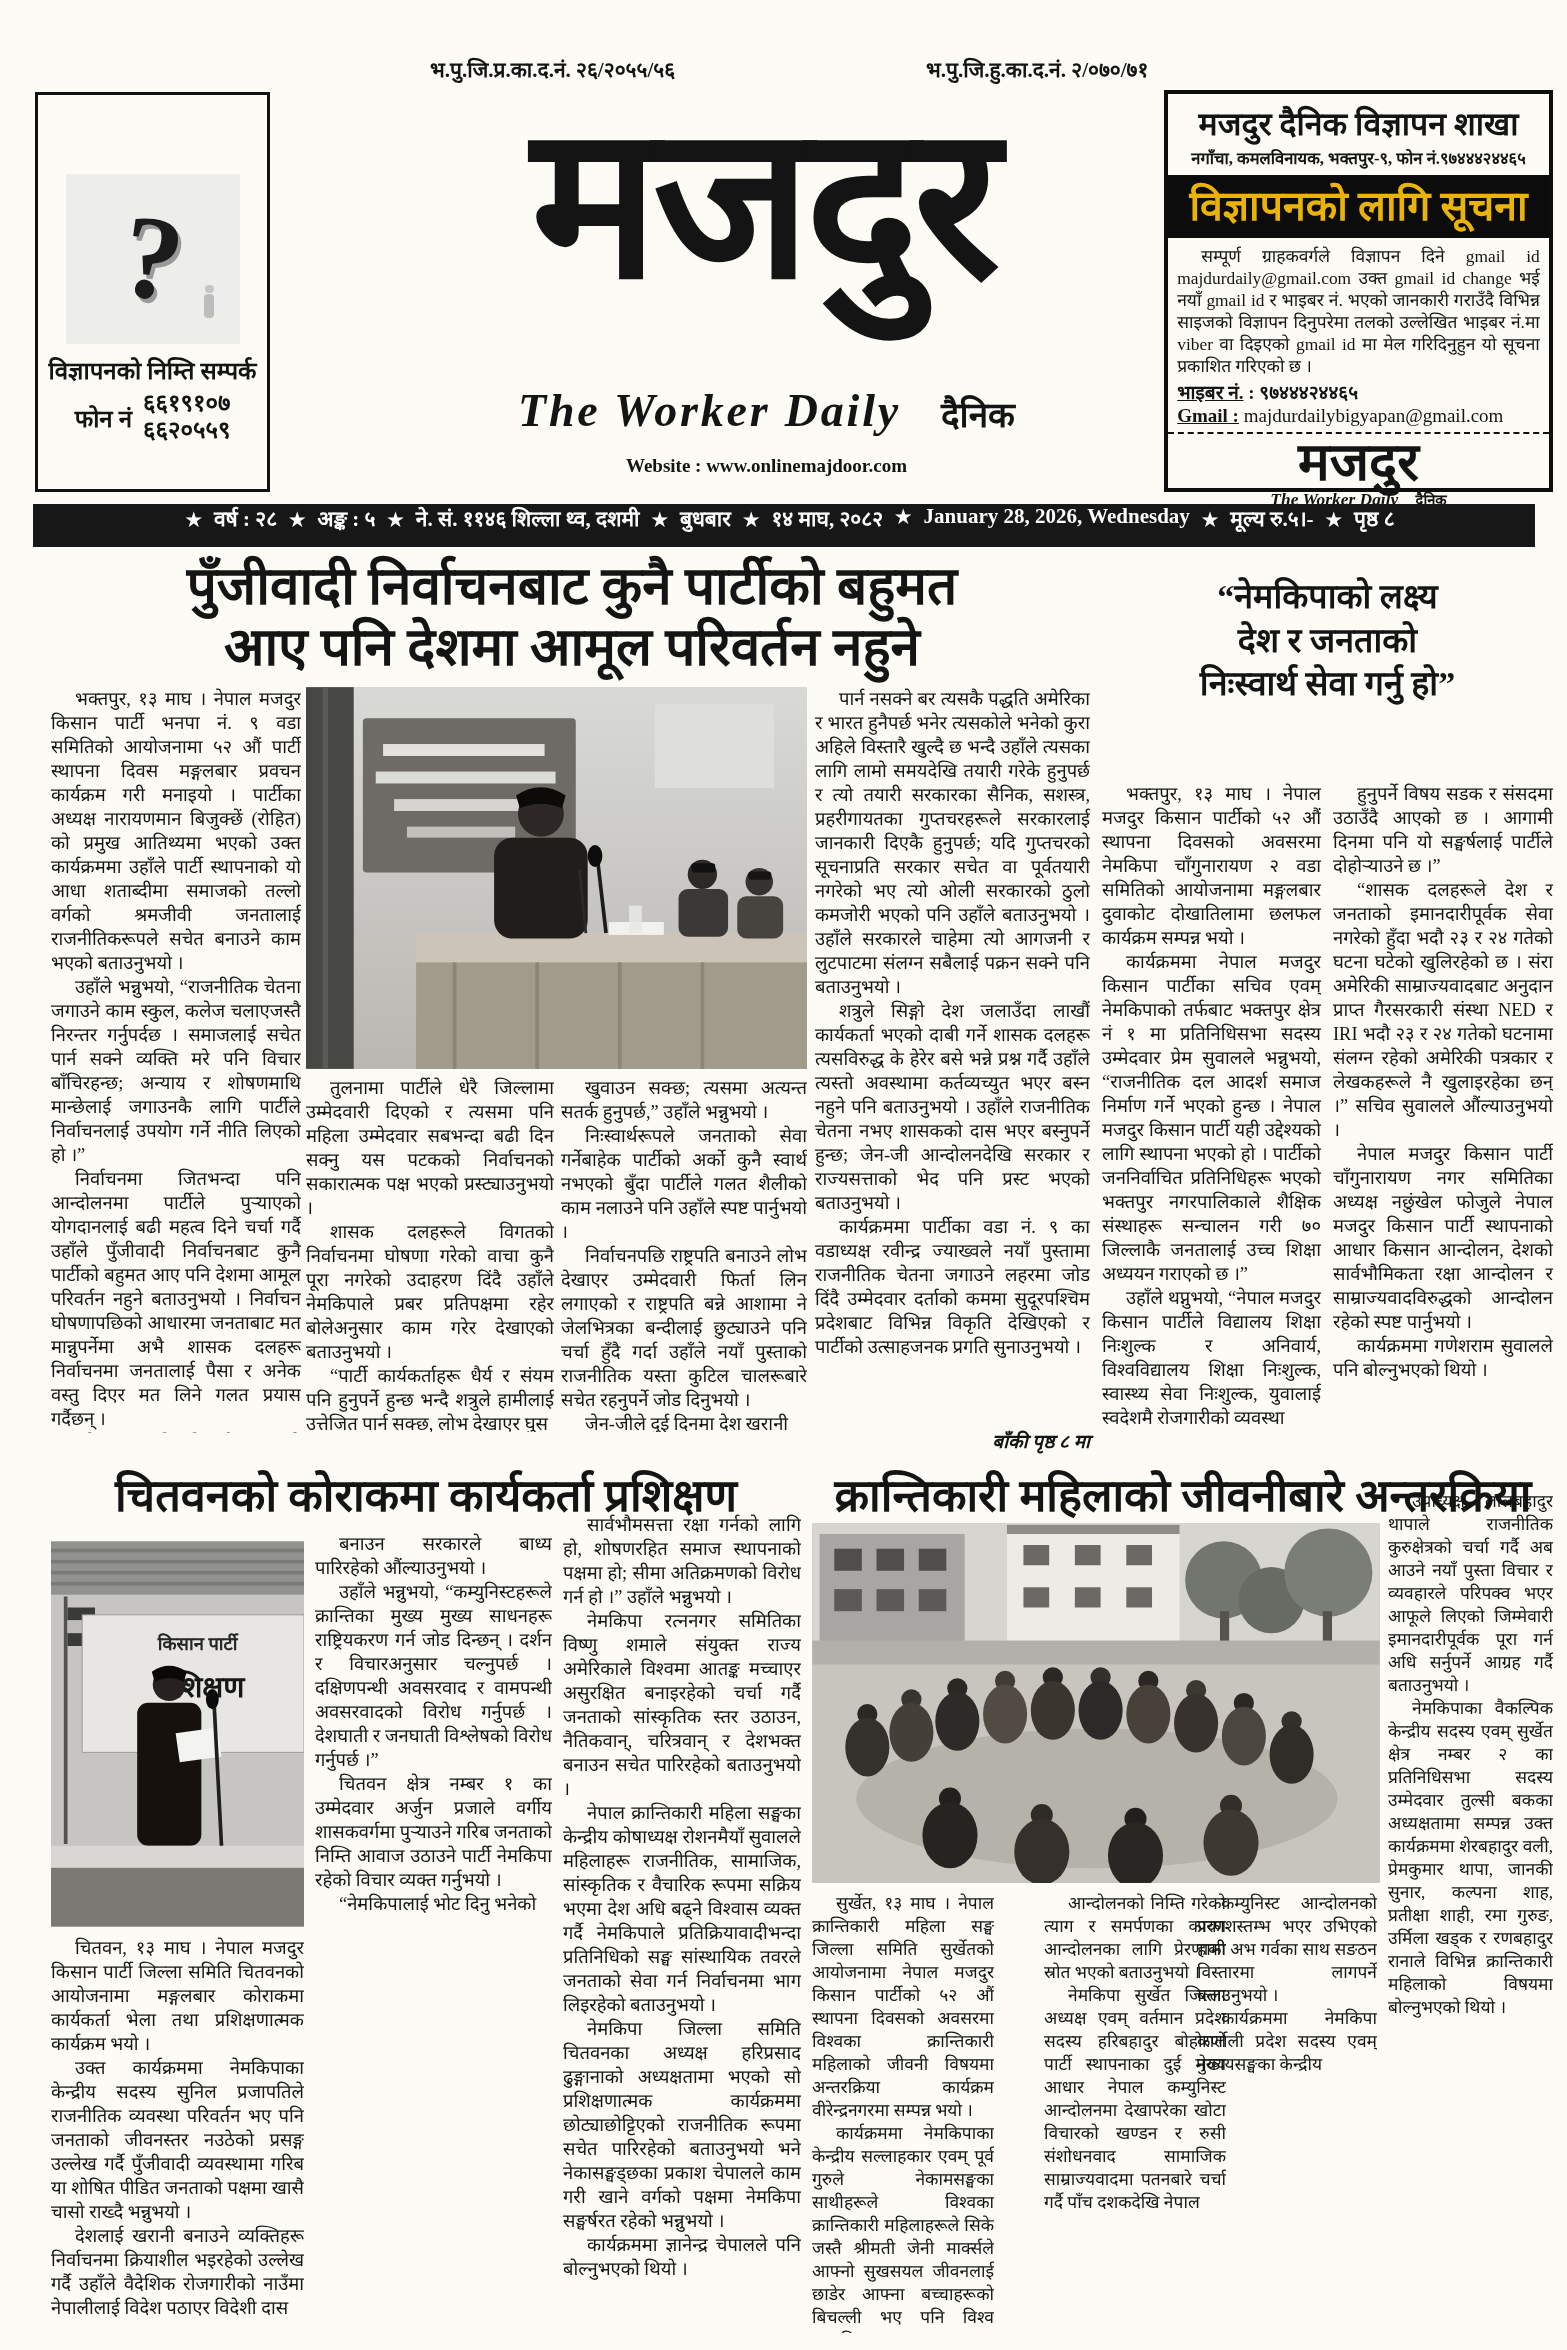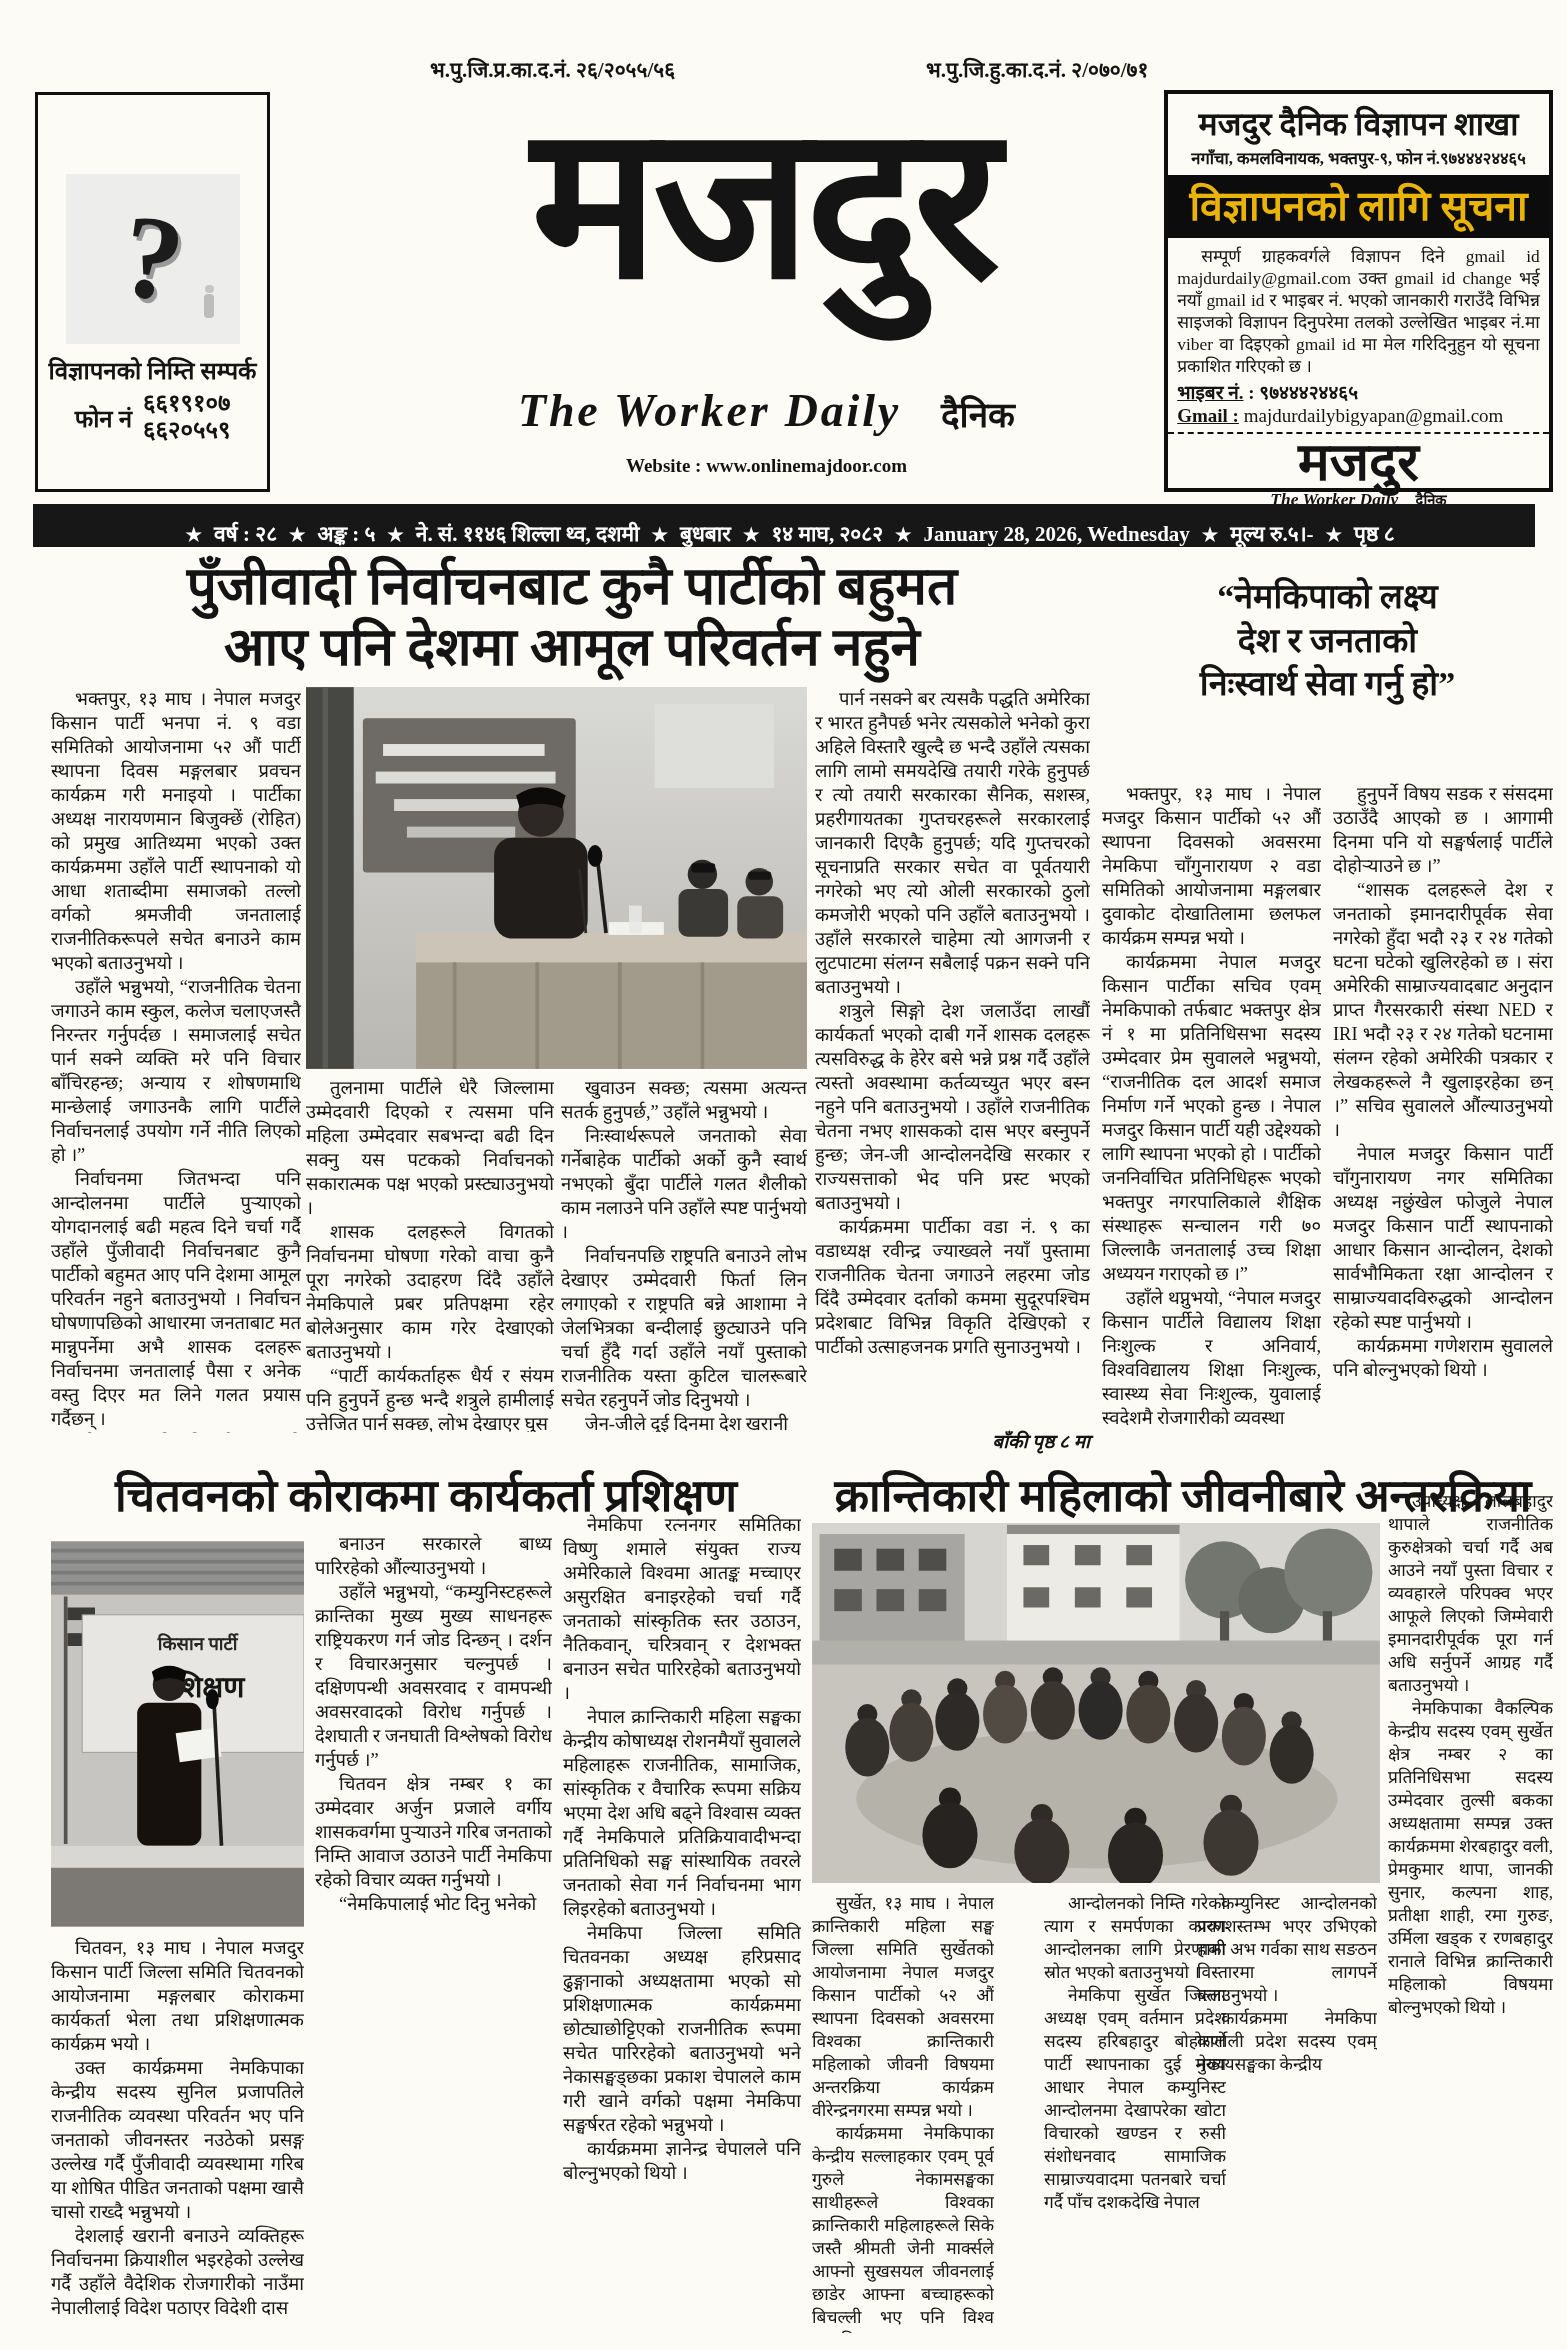--- a/index.html
+++ b/index.html
@@ -30,21 +30,21 @@
   .ad-bar{background:#0c0c0c;color:#eab308;font-size:41px;font-weight:bold;text-align:center;padding:1.8px 0 5.5px;}
   .ad-body{font-size:17.4px;line-height:22px;text-align:justify;padding:7.3px 9.2px 1.8px;text-indent:24px;}
   .ad-line{font-size:19px;padding:0 9.2px;}
   .ad-line .lbl{font-weight:bold;text-decoration:underline;}
   .ad-logo{border-top:2.8px dashed #111;margin-top:5.5px;text-align:center;padding-top:1.8px;}
   .ad-logo-title{font-size:53px;font-weight:bold;line-height:1.0;}
   .ad-logo-sub{font-size:17.4px;font-style:italic;font-weight:bold;}
   .ad-logo-sub span.dn{font-style:normal;font-size:14.7px;margin-left:13px;}
   
   .dateline{left:33px;top:504px;width:1502px;height:43px;background:#171717;color:#fff;
-            display:flex;align-items:flex-end;justify-content:center;}
+            display:flex;align-items:flex-start;justify-content:center;}
   .dl-item{white-space:nowrap;font-size:21px;font-weight:bold;}
   .dl-item::before{content:"★";margin:0 12px;font-size:18.4px;}
   
   .hl{font-weight:bold;text-align:center;line-height:1.16;}
   .hl-lead{left:51px;top:556px;width:1042px;font-size:53px;}
   .hl-right{left:1100px;top:575px;width:455px;font-size:34px;line-height:1.28;}
   .hl-bl{left:51px;top:1470px;width:750px;font-size:45px;}
   .hl-br{left:812px;top:1470px;width:742px;font-size:45px;}
   
   .col{font-size:18.4px;line-height:24px;text-align:justify;overflow:hidden;}
@@ -255,20 +255,21 @@
       <p>उक्त कार्यक्रममा नेमकिपाका केन्द्रीय सदस्य सुनिल प्रजापतिले राजनीतिक व्यवस्था परिवर्तन भए पनि जनताको जीवनस्तर नउठेको प्रसङ्ग उल्लेख गर्दै पुँजीवादी व्यवस्थामा गरिब या शोषित पीडित जनताको पक्षमा खासै चासो राख्दै भन्नुभयो ।</p>
       <p>देशलाई खरानी बनाउने व्यक्तिहरू निर्वाचनमा क्रियाशील भइरहेको उल्लेख गर्दै उहाँले वैदेशिक रोजगारीको नाउँमा नेपालीलाई विदेश पठाएर विदेशी दास</p>
     </div>
   <div class="abs col" style="left:315px;top:1532px;width:237px;height:801px;">
       <p>बनाउन सरकारले बाध्य पारिरहेको औंल्याउनुभयो ।</p>
       <p>उहाँले भन्नुभयो, “कम्युनिस्टहरूले क्रान्तिका मुख्य मुख्य साधनहरू राष्ट्रियकरण गर्न जोड दिन्छन् । दर्शन र विचारअनुसार चल्नुपर्छ । दक्षिणपन्थी अवसरवाद र वामपन्थी अवसरवादको विरोध गर्नुपर्छ । देशघाती र जनघाती विश्लेषको विरोध गर्नुपर्छ ।”</p>
       <p>चितवन क्षेत्र नम्बर १ का उम्मेदवार अर्जुन प्रजाले वर्गीय शासकवर्गमा पुऱ्याउने गरिब जनताको निम्ति आवाज उठाउने पार्टी नेमकिपा रहेको विचार व्यक्त गर्नुभयो ।</p>
       <p>“नेमकिपालाई भोट दिनु भनेको</p>
     </div>
   <div class="abs col" style="left:563px;top:1513px;width:238px;height:819px;">
+      <p>सार्वभौमसत्ता रक्षा गर्नको लागि हो, शोषणरहित समाज स्थापनाको पक्षमा हो; सीमा अतिक्रमणको विरोध गर्न हो ।” उहाँले भन्नुभयो ।</p>
       <p>नेमकिपा रत्ननगर समितिका विष्णु शमाले संयुक्त राज्य अमेरिकाले विश्वमा आतङ्क मच्चाएर असुरक्षित बनाइरहेको चर्चा गर्दै जनताको सांस्कृतिक स्तर उठाउन, नैतिकवान्, चरित्रवान् र देशभक्त बनाउन सचेत पारिरहेको बताउनुभयो ।</p>
       <p>नेपाल क्रान्तिकारी महिला सङ्घका केन्द्रीय कोषाध्यक्ष रोशनमैयाँ सुवालले महिलाहरू राजनीतिक, सामाजिक, सांस्कृतिक र वैचारिक रूपमा सक्रिय भएमा देश अधि बढ्ने विश्वास व्यक्त गर्दै नेमकिपाले प्रतिक्रियावादीभन्दा प्रतिनिधिको सङ्घ सांस्थायिक तवरले जनताको सेवा गर्न निर्वाचनमा भाग लिइरहेको बताउनुभयो ।</p>
       <p>नेमकिपा जिल्ला समिति चितवनका अध्यक्ष हरिप्रसाद ढुङ्गानाको अध्यक्षतामा भएको सो प्रशिक्षणात्मक कार्यक्रममा छोट्याछोट्टिएको राजनीतिक रूपमा सचेत पारिरहेको बताउनुभयो भने नेकासङ्घड्छका प्रकाश चेपालले काम गरी खाने वर्गको पक्षमा नेमकिपा सङ्घर्षरत रहेको भन्नुभयो ।</p>
       <p>कार्यक्रममा ज्ञानेन्द्र चेपालले पनि बोल्नुभएको थियो ।</p>
     </div>
 
   <div class="abs hl hl-br">क्रान्तिकारी महिलाको जीवनीबारे अन्तरक्रिया</div>
 
   <div class="abs photo" style="left:812px;top:1523px;width:568px;height:360px;">
     <svg viewBox="0 0 618 392" xmlns="http://www.w3.org/2000/svg">

